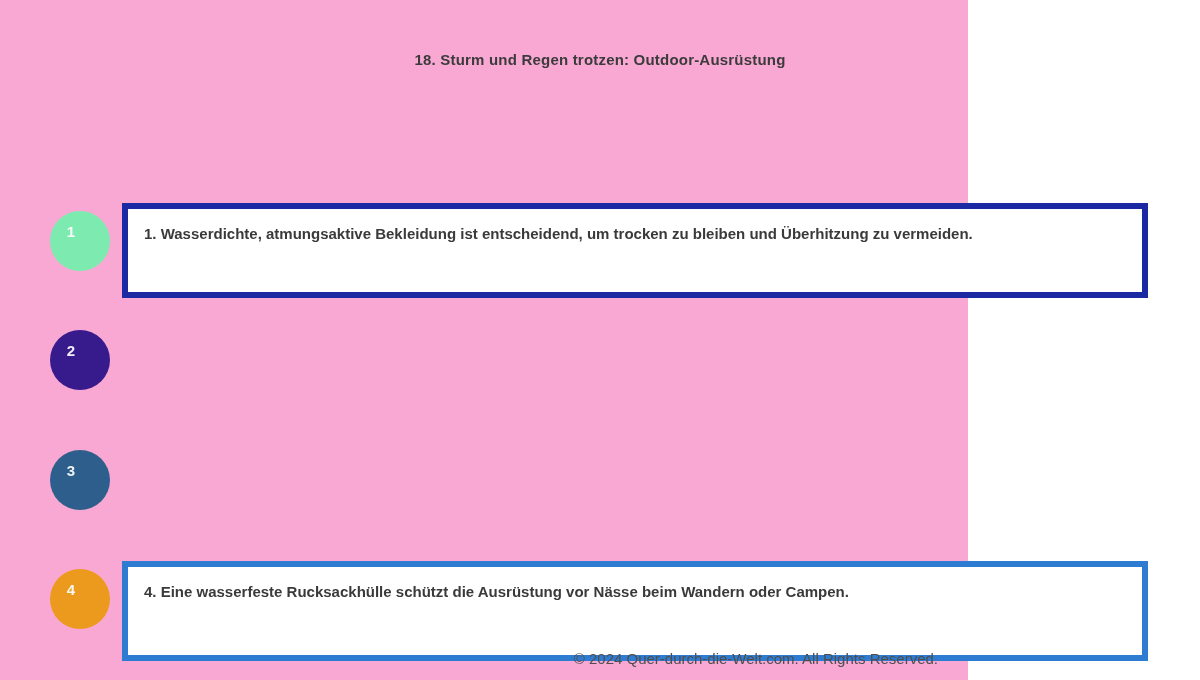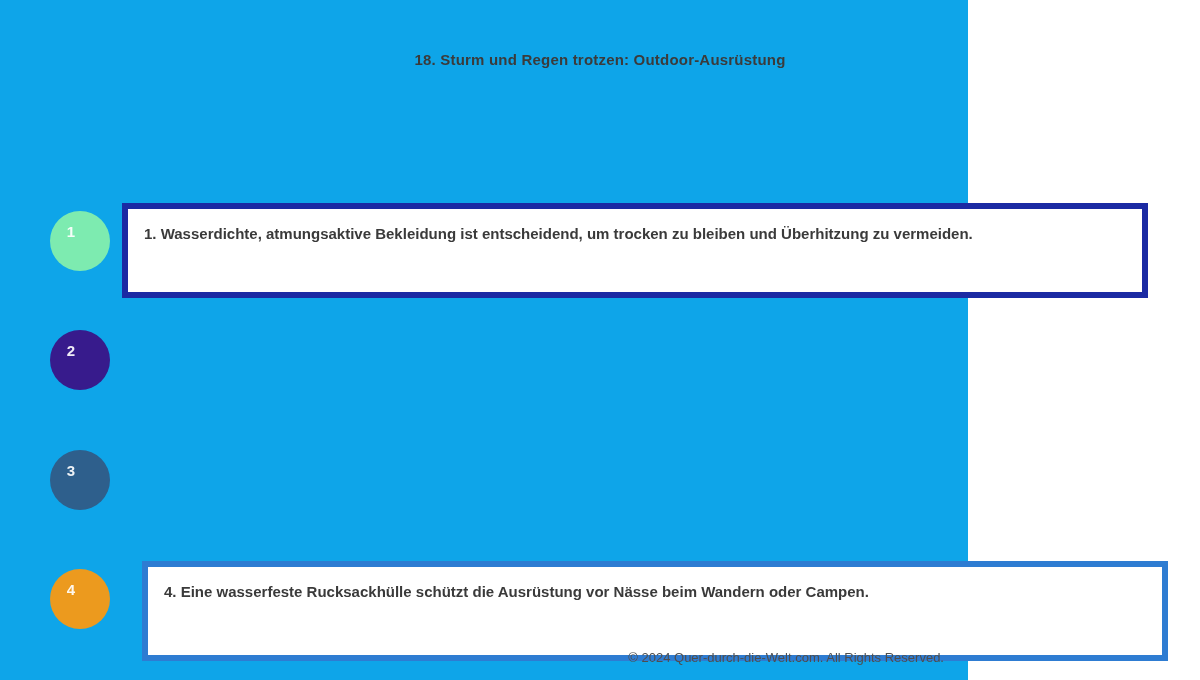--- a/index.html
+++ b/index.html
@@ -3,21 +3,21 @@
 <meta charset="utf-8">
 <style>
   * { margin: 0; padding: 0; box-sizing: border-box; }
   html, body {
     width: 1200px; height: 680px;
     background: #ffffff;
     font-family: "Liberation Sans", sans-serif;
     overflow: hidden;
     position: relative;
   }
-  .page { position: absolute; inset: 0; width: 968px; height: 680px; background:#0ea5e9; }
+  .page { position: absolute; inset: 0; width: 968px; height: 680px; background:#f9a8d4; }
 
   .title {
     position: absolute;
     top: 51px; left: 0; width: 1200px;
     text-align: center;
     font-size: 15px;
     font-weight: bold;
     color: #3b3b3b;
     letter-spacing: 0.2px;
   }
@@ -44,35 +44,35 @@
     color: rgba(255,255,255,0.92);
   }
 
   .item-box {
     position: absolute;
     left: 122px; top: 0;
     width: 1026px; height: 95px;
     background: #ffffff;
     border: 6px solid #000;
   }
-  .row-4 .item-box { height: 100px; margin-left: 20px; }
+  .row-4 .item-box { height: 100px; }
 
   .item-text {
     display: block;
     padding: 15px 30px 0 16px;
     font-size: 15px;
     font-weight: bold;
     color: #3a3a3a;
     line-height: 1.35;
   }
 
   .footer {
     position: absolute;
-    top: 650px; right: 24px;
-    font-size: 13px;
+    top: 650px; right: 30px;
+    font-size: 15px;
     color: #4e4e4e;
     z-index: 10;
   }
 </style>
 </head>
 <body>
 
 <div class="page">
 
   <div class="title">18. Sturm und Regen trotzen: Outdoor-Ausrüstung</div>

